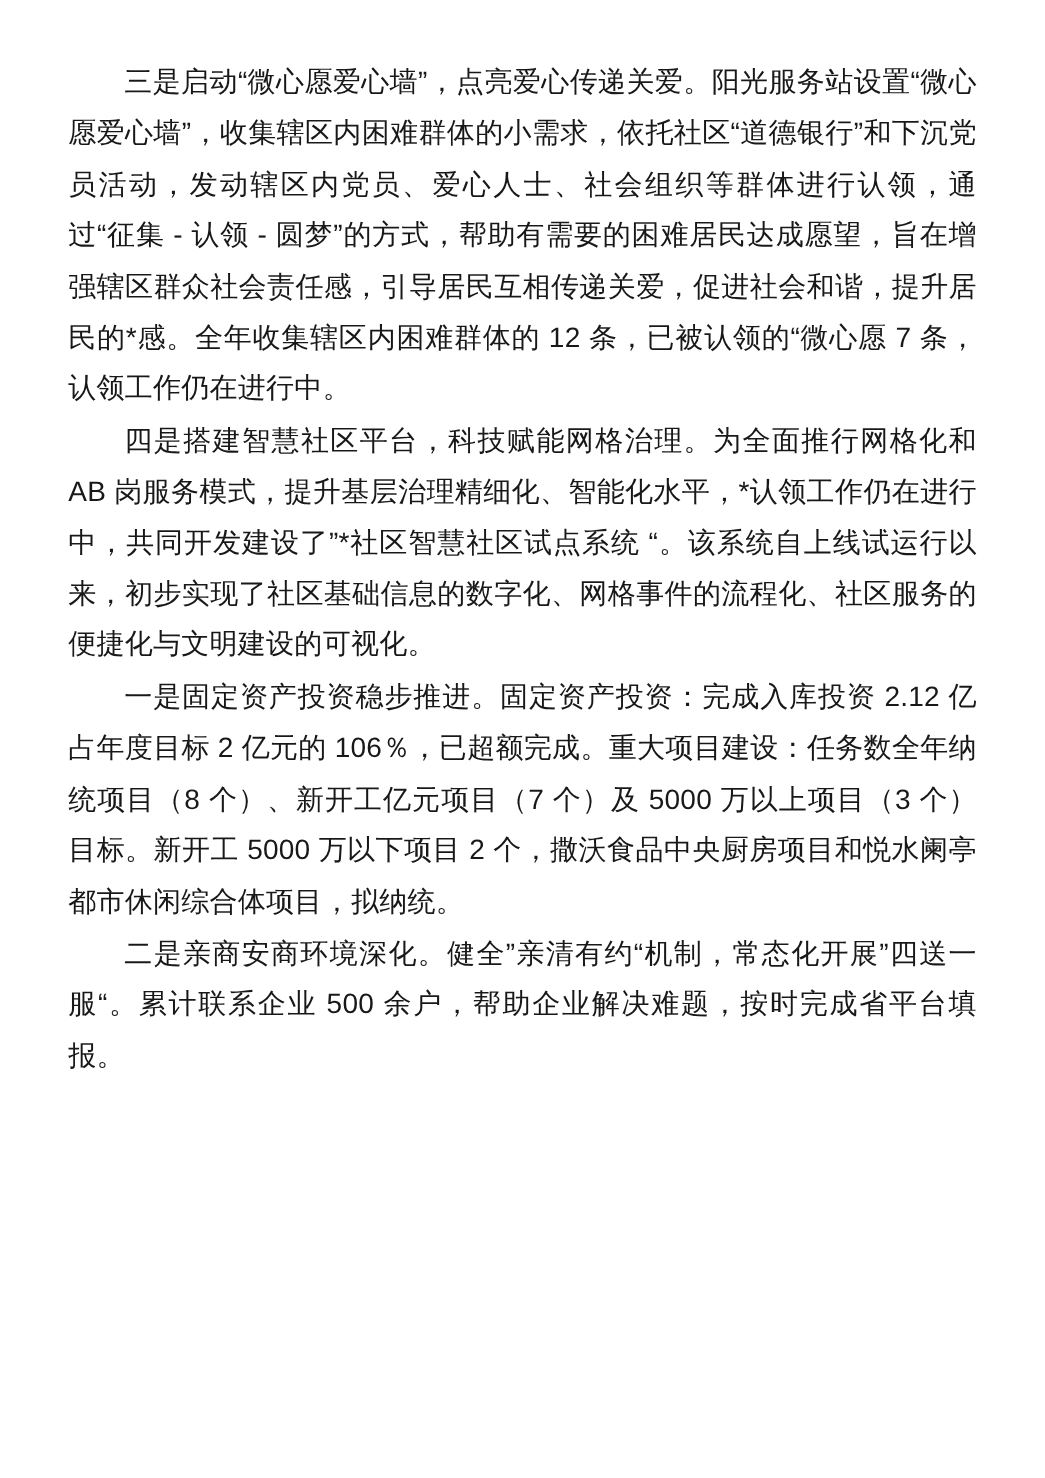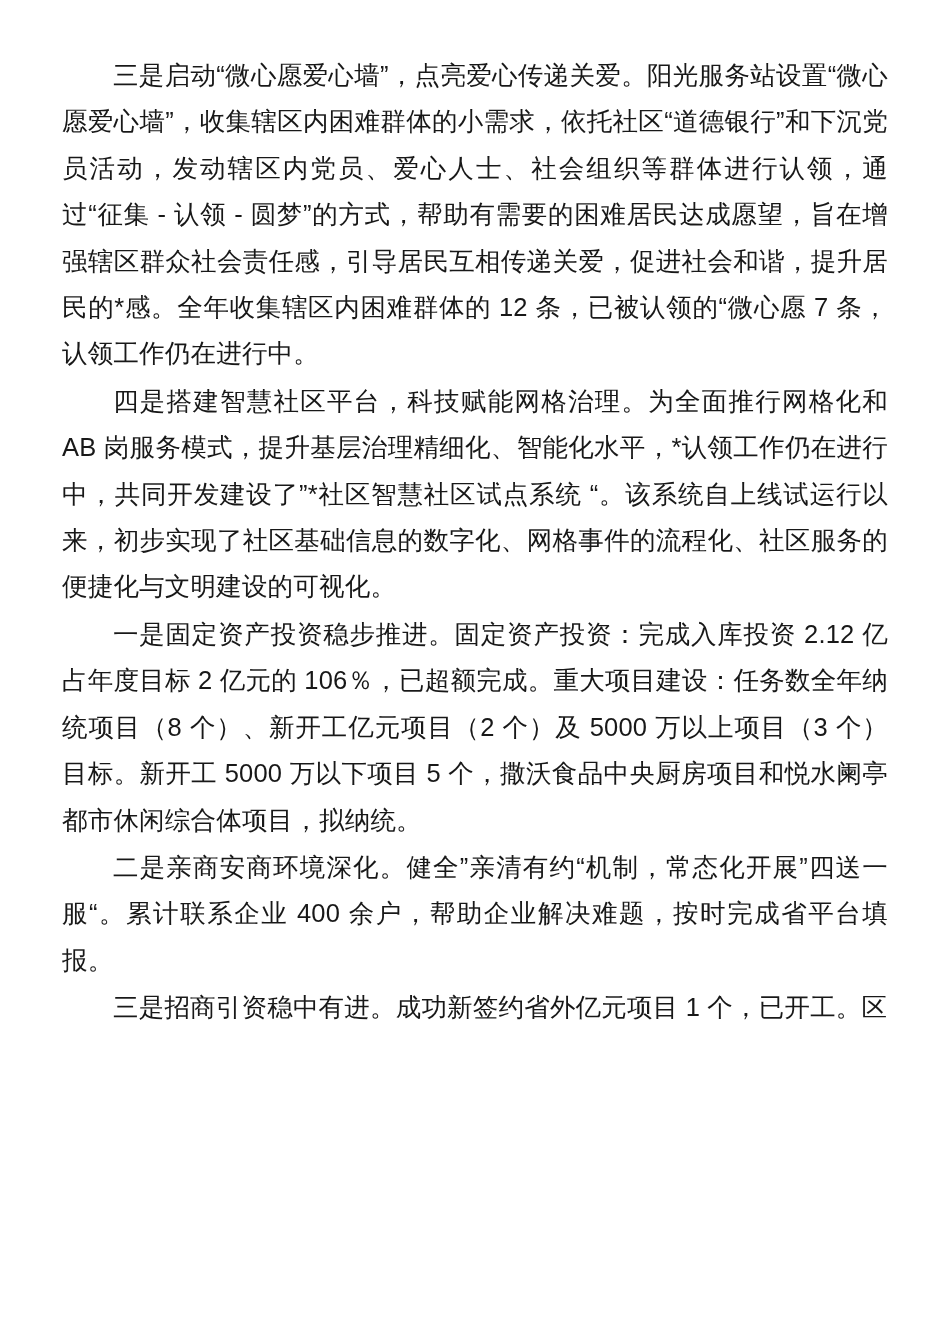--- a/index.html
+++ b/index.html
@@ -39,17 +39,16 @@
     margin-bottom: 0;
   }
 </style>
 </head>
 <body>
 
 <div class="page">
   <div class="doc-body">
     <p class="para">三是启动“微心愿爱心墙”，点亮爱心传递关爱。阳光服务站设置“微心愿爱心墙”，收集辖区内困难群体的小需求，依托社区“道德银行”和下沉党员活动，发动辖区内党员、爱心人士、社会组织等群体进行认领，通过“征集 - 认领 - 圆梦”的方式，帮助有需要的困难居民达成愿望，旨在增强辖区群众社会责任感，引导居民互相传递关爱，促进社会和谐，提升居民的*感。全年收集辖区内困难群体的 12 条，已被认领的“微心愿 7 条，认领工作仍在进行中。</p>
     <p class="para">四是搭建智慧社区平台，科技赋能网格治理。为全面推行网格化和 AB 岗服务模式，提升基层治理精细化、智能化水平，*认领工作仍在进行中，共同开发建设了”*社区智慧社区试点系统 “。该系统自上线试运行以来，初步实现了社区基础信息的数字化、网格事件的流程化、社区服务的便捷化与文明建设的可视化。</p>
-    <p class="para">一是固定资产投资稳步推进。固定资产投资：完成入库投资 2.12 亿占年度目标 2 亿元的 106％，已超额完成。重大项目建设：任务数全年纳统项目（8 个）、新开工亿元项目（2 个）及 5000 万以上项目（3 个）目标。新开工 5000 万以下项目 5 个，撒沃食品中央厨房项目和悦水阑亭都市休闲综合体项目，拟纳统。</p>
-    <p class="para">二是亲商安商环境深化。健全”亲清有约“机制，常态化开展”四送一服“。累计联系企业 400 余户，帮助企业解决难题，按时完成省平台填报。</p>
-    <p class="para tight">三是招商引资稳中有进。成功新签约省外亿元项目 1 个，已开工。区</p>
+    <p class="para">一是固定资产投资稳步推进。固定资产投资：完成入库投资 2.12 亿占年度目标 2 亿元的 106％，已超额完成。重大项目建设：任务数全年纳统项目（8 个）、新开工亿元项目（7 个）及 5000 万以上项目（3 个）目标。新开工 5000 万以下项目 2 个，撒沃食品中央厨房项目和悦水阑亭都市休闲综合体项目，拟纳统。</p>
+    <p class="para">二是亲商安商环境深化。健全”亲清有约“机制，常态化开展”四送一服“。累计联系企业 500 余户，帮助企业解决难题，按时完成省平台填报。</p>
   </div>
 </div>
 
 </body></html>

